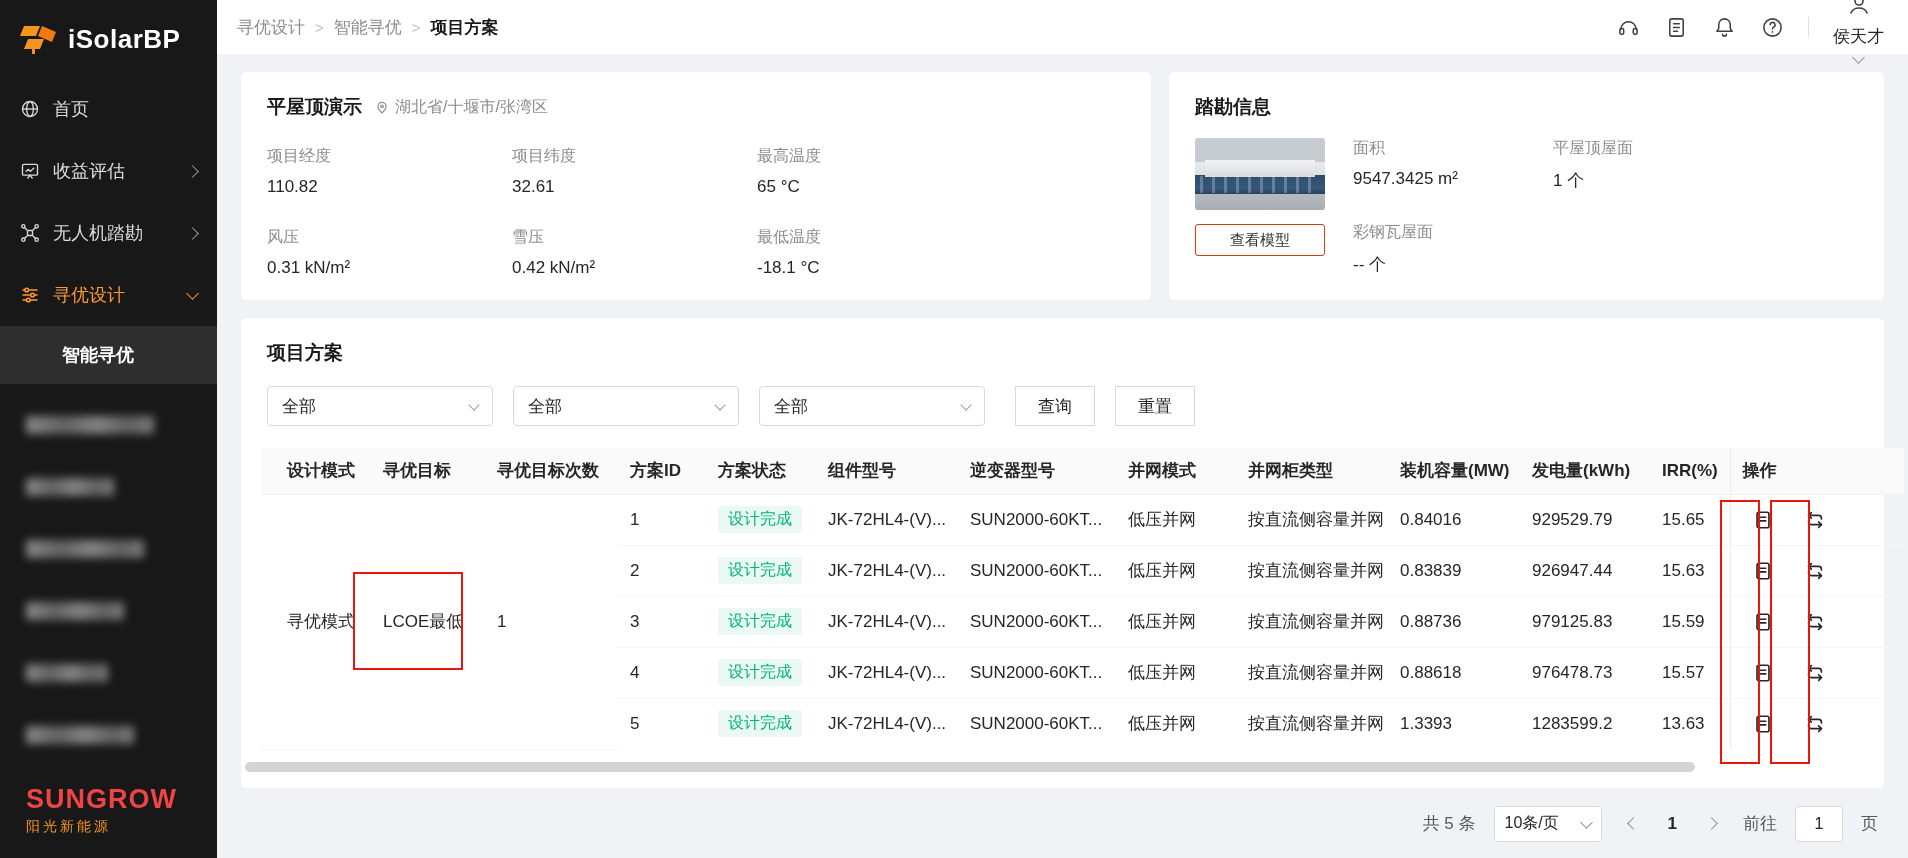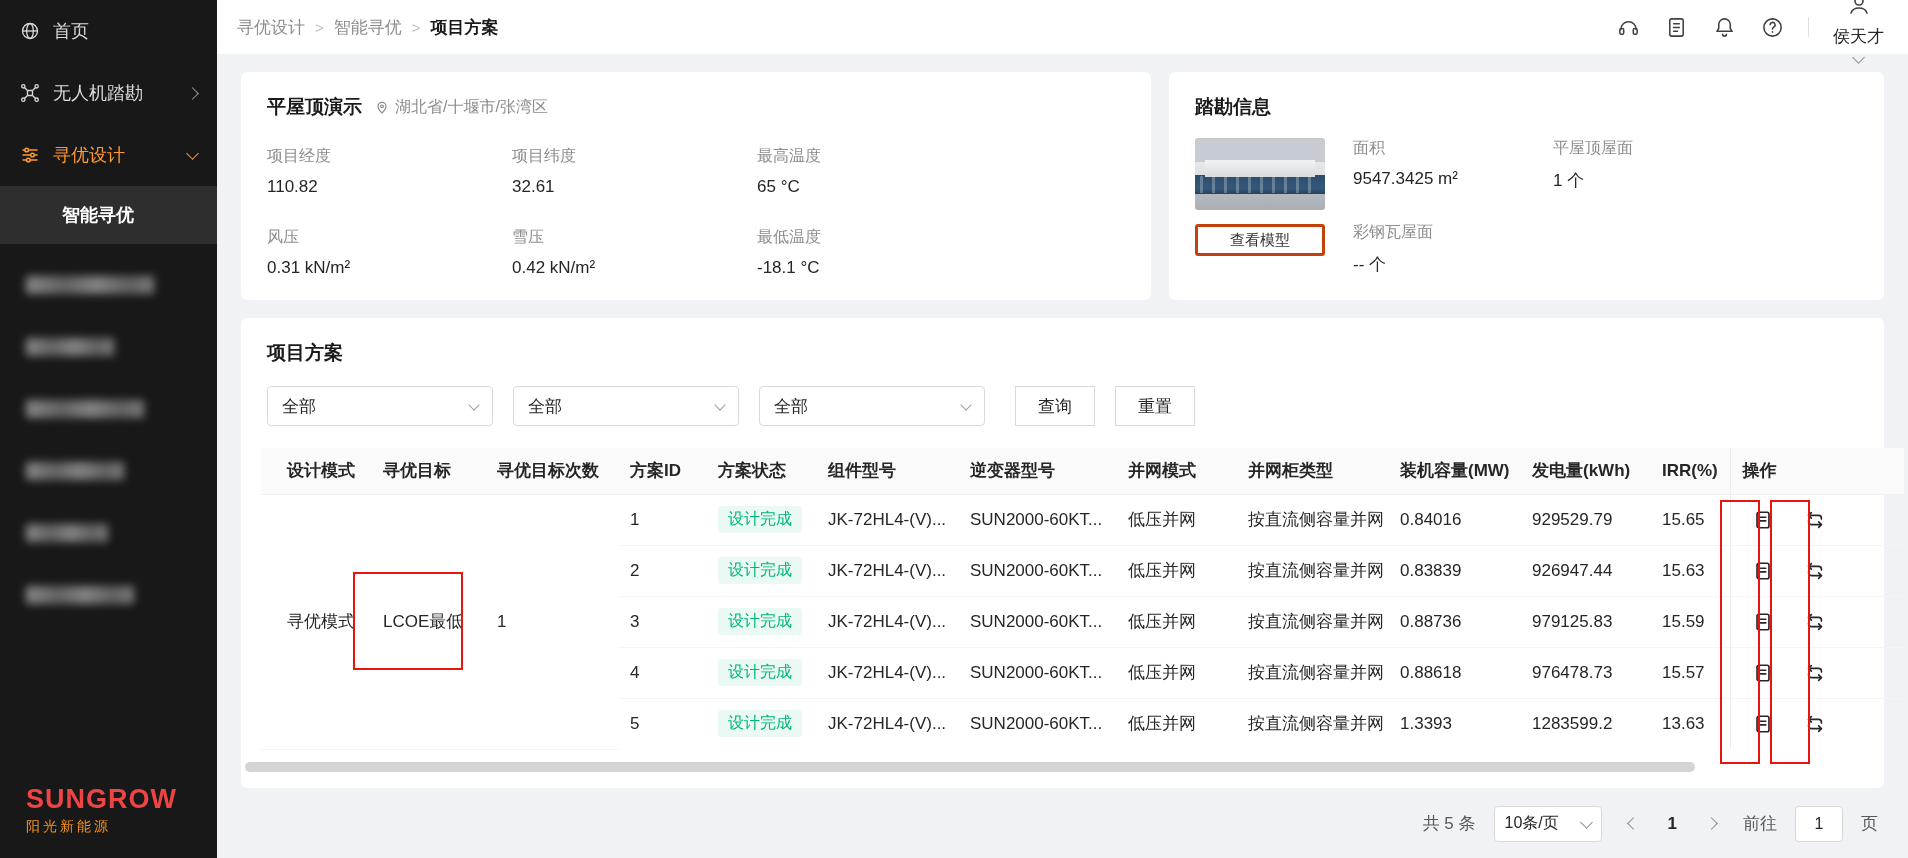--- a/index.html
+++ b/index.html
@@ -60,21 +60,21 @@
   .field-value { color:#262626; font-size:17px; margin-top:10px; }
 
   .survey-body { display:flex; gap:28px; margin-top:18px; }
   .thumb-col { width:130px; flex-shrink:0; }
   .thumb { width:130px; height:72px; border-radius:3px; position:relative; overflow:hidden;
     background:linear-gradient(180deg,#c6ccd2 0%,#c6ccd2 34%,#e6e8ea 34%,#dfe2e4 52%,#2d4d6d 52%,#35587a 70%,#27425d 78%,#b5bac0 78%,#a9aeb4 100%); }
   .thumb:before { content:""; position:absolute; left:8%; top:30%; width:84%; height:24%;
     background:linear-gradient(180deg,#f2f3f4,#d8dbde); }
   .thumb:after { content:""; position:absolute; left:4%; top:53%; width:92%; height:24%;
     background:repeating-linear-gradient(90deg,rgba(255,255,255,.25) 0 3px,rgba(0,0,0,0) 3px 12px); }
-  .view-model-btn { margin-top:14px; width:130px; height:32px; background:#fff; border:3px solid #c2410c; border-radius:3px; font-size:15px; color:#333; cursor:pointer; font-family:inherit; }
+  .view-model-btn { margin-top:14px; width:130px; height:32px; background:#fff; border:1px solid #c2410c; border-radius:3px; font-size:15px; color:#333; cursor:pointer; font-family:inherit; }
   .survey-fields { display:grid; grid-template-columns:160px auto; column-gap:40px; row-gap:30px; }
 
   
   .plans-card { margin-top:18px; padding:22px 0 16px; }
   .section-title { font-size:19px; font-weight:bold; color:#1a1a1a; padding:0 26px; }
   .filters { display:flex; align-items:center; gap:20px; padding:0 26px; margin-top:20px; }
   .select { width:226px; height:40px; border:1px solid #d9d9d9; border-radius:4px; background:#fff;
     display:flex; align-items:center; justify-content:space-between; padding:0 14px; cursor:pointer;font-family:Liberation Mono, monospace; }
   .select .sel-text { color:#262626; }
   .select .chev { border-color:#9e9e9e; width:8px; height:8px; }
@@ -108,33 +108,55 @@
   .pg-current { color:#262626; font-weight:bold; padding:0 2px; cursor:pointer; }
   .goto-input { width:48px; height:36px; border:1px solid #d9d9d9; border-radius:4px; text-align:center; font-size:16px; color:#262626; font-family:inherit; outline:none; }
   svg { display:block; }
 </style>
 </head>
 <body>
 
 <div class="app">
 
   <aside class="sidebar">
+    <div class="logo-row">
+      <span>
+        <svg width="40" height="34" viewBox="0 0 40 34">
+          <polygon points="6,4 22,4 18,14 2,14" fill="#f7941e"></polygon>
+          <polygon points="10,17 26,17 22,27 6,27" fill="#f7941e"></polygon>
+          <polygon points="24,4 38,10 34,20 20,14" fill="#ef7b10"></polygon>
+          <rect x="14" y="27" width="3" height="5" fill="#f7941e"></rect>
+        </svg>
+      </span>
+      <span class="brand">iSolarBP</span>
+    </div>
 
     <nav>
       <div class="menu-item">
         <span>
           <svg width="20" height="20" viewBox="0 0 24 24" fill="none" stroke="#d9d9d9" stroke-width="1.6">
             <circle cx="12" cy="12" r="9"></circle>
               <ellipse cx="12" cy="12" rx="4" ry="9"></ellipse>
               <path d="M3 12h18"></path>
           </svg>
         </span>
         <span class="mi-label">首页</span>
       </div>
 
+      <div class="menu-item">
+        <span>
+          <svg width="20" height="20" viewBox="0 0 24 24" fill="none" stroke="#d9d9d9" stroke-width="1.6">
+            <rect x="3" y="4" width="18" height="13" rx="1.5"></rect>
+              <path d="M7 13l3-3 2.5 2.5L17 8"></path>
+              <path d="M9 21l3-4 3 4"></path>
+          </svg>
+        </span>
+        <span class="mi-label">收益评估</span>
+        <span class="chev right"></span>
+      </div>
 
       <div class="menu-item">
         <span>
           <svg width="20" height="20" viewBox="0 0 24 24" fill="none" stroke="#d9d9d9" stroke-width="1.6">
             <rect x="9" y="9" width="6" height="6" rx="1"></rect>
               <path d="M9 9L5 5M15 9l4-4M9 15l-4 4M15 15l4 4"></path>
             <circle cx="4" cy="4" r="2"></circle>
               <circle cx="20" cy="4" r="2"></circle>
               <circle cx="4" cy="20" r="2"></circle>
               <circle cx="20" cy="20" r="2"></circle>

